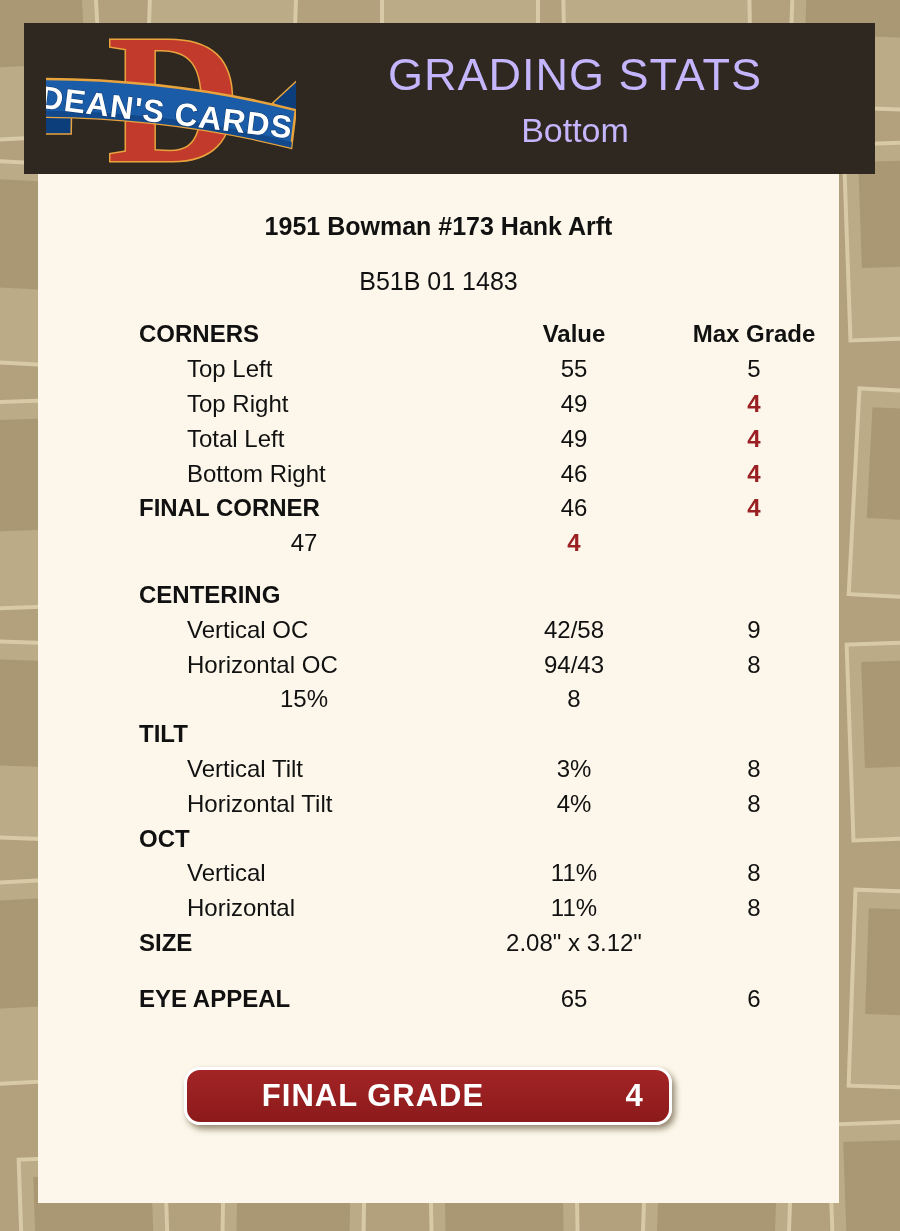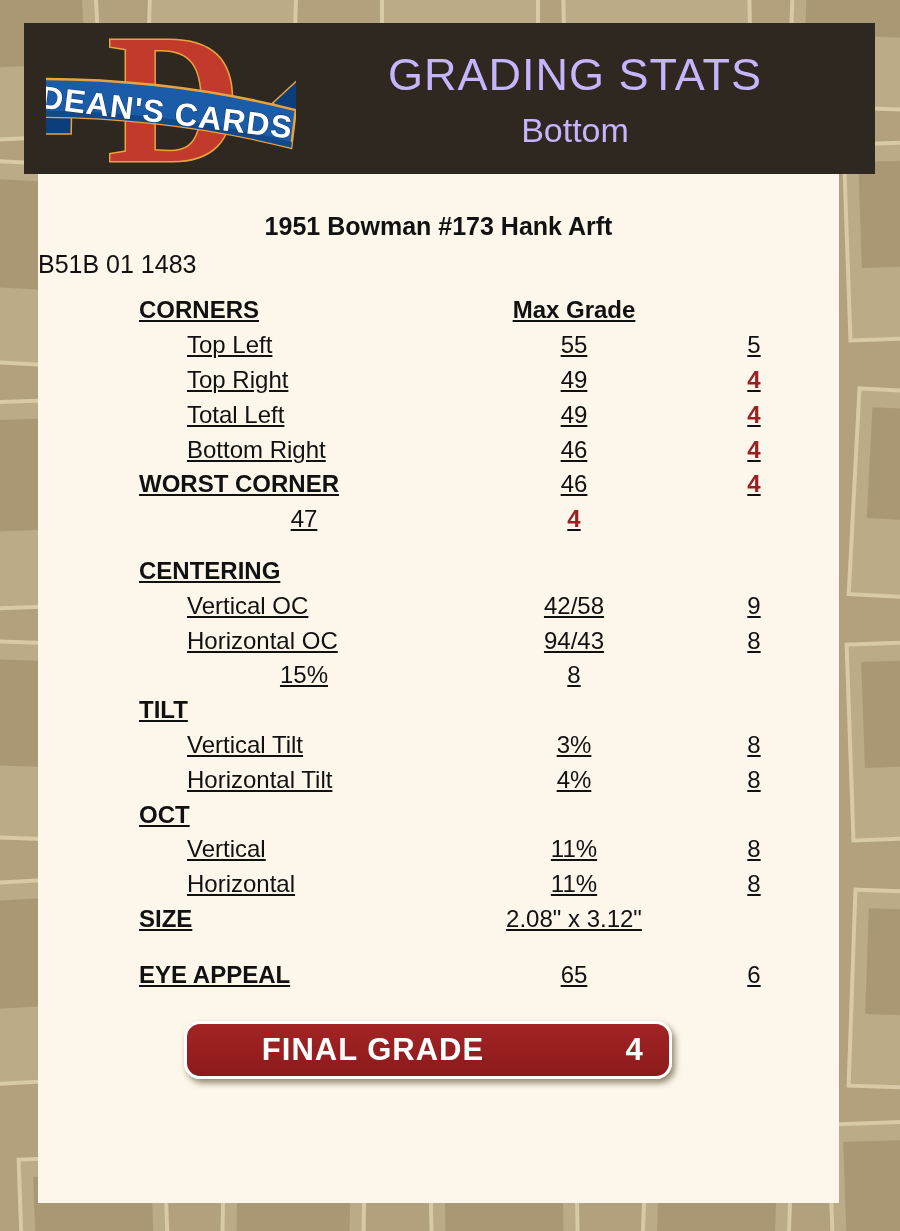--- a/index.html
+++ b/index.html
@@ -43,40 +43,40 @@
   .header-subtitle { font-size: 34px; }
 
   
   .panel {
     position: absolute;
     left: 38px; top: 174px;
     width: 801px; height: 1029px;
     background: #FCF7EA;
   }
   .card-title { margin-top: 39px; text-align: center; font-size: 25px; font-weight: bold; line-height: 27px; }
-  .card-code  { margin-top: 11px; font-size: 25px; line-height: 27px; }
-
-  .stats { margin-top: 15px; text-decoration: underline; }
+  .card-code  { margin-top: 28px; text-align: center; font-size: 25px; line-height: 27px; }
+
+  .stats { margin-top: 22px; }
   .row {
     display: grid;
     grid-template-columns: 330px 210px 150px 1fr;
     padding-left: 101px;
     height: 34.8px;
     align-items: center;
     font-size: 24px;
   }
   .row .value, .row .grade { text-align: center; }
   .row.indent .label { padding-left: 48px; }
   .bold { font-weight: bold; }
   .red  { color: #9B2023; font-weight: bold; }
   .gap  { margin-top: 17px; }
   .gap2 { margin-top: 21px; }
 
   .final-grade {
-    margin: 29px 0 0 146px;
+    margin: 51px 0 0 146px;
     width: 488px; height: 58px;
     background: linear-gradient(#A32425, #8C1A1B);
     border: 3px solid #FFFFFF;
     border-radius: 16px;
     box-shadow: 3px 4px 6px rgba(112,97,72,0.75);
     display: flex; align-items: center;
     color: #FFFFFF; font-weight: bold; font-size: 31px;
   }
   .fg-label { flex: 1; text-align: center; letter-spacing: 1px; padding-right: 40px; }
   .fg-value { width: 70px; text-align: center; }
@@ -153,20 +153,21 @@
 </div>
 
 <div class="panel">
   <div class="card-title">1951 Bowman #173 Hank Arft</div>
   <div class="card-code">B51B 01 1483</div>
 
   <div class="stats">
 
     <div class="row">
       <span class="label bold">CORNERS</span>
+      <span class="value bold">Value</span>
       <span class="grade bold">Max Grade</span>
     </div>
 
     <div class="row indent">
       <span class="label">Top Left</span>
       <span class="value">55</span>
       <span class="grade">5</span>
     </div>
 
     <div class="row indent">
@@ -181,21 +182,21 @@
       <span class="grade red">4</span>
     </div>
 
     <div class="row indent">
       <span class="label">Bottom Right</span>
       <span class="value">46</span>
       <span class="grade red">4</span>
     </div>
 
     <div class="row">
-      <span class="label bold">WORST CORNER</span>
+      <span class="label bold">FINAL CORNER</span>
       <span class="value">46</span>
       <span class="grade red">4</span>
     </div>
 
     <div class="row">
       <span class="value">47</span>
       <span class="grade red">4</span>
     </div>
 
     <div class="row gap">

